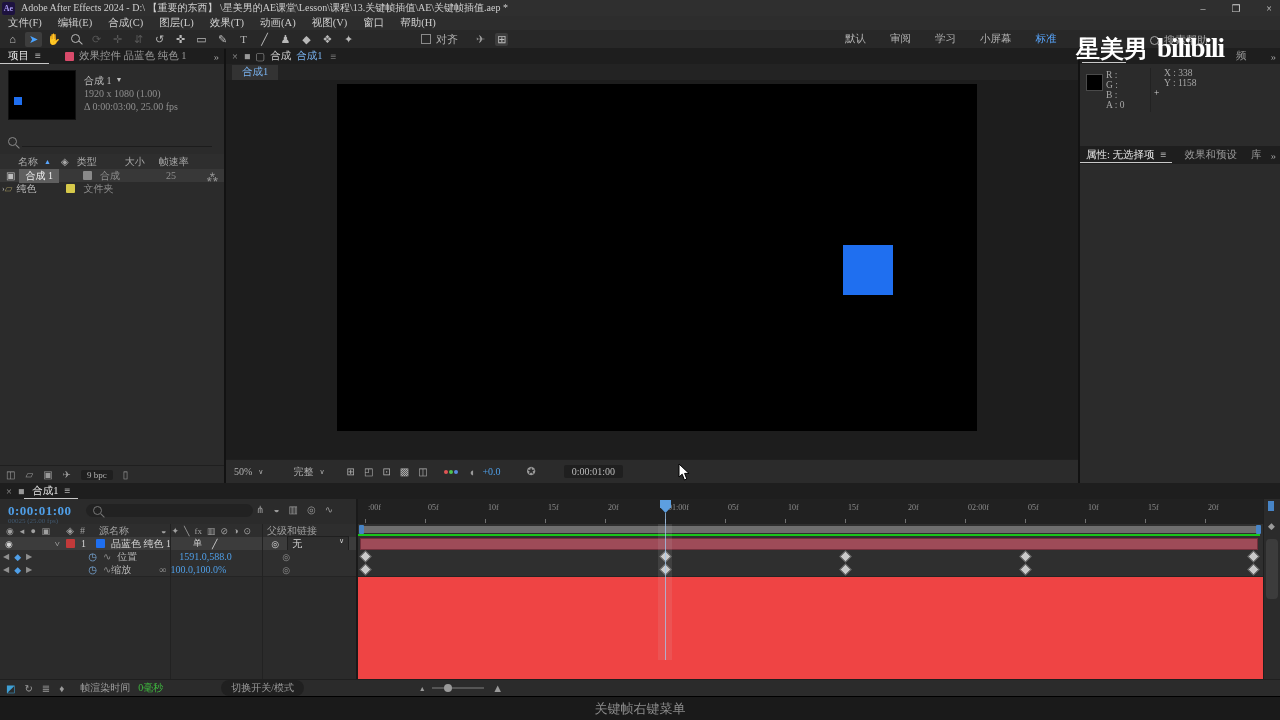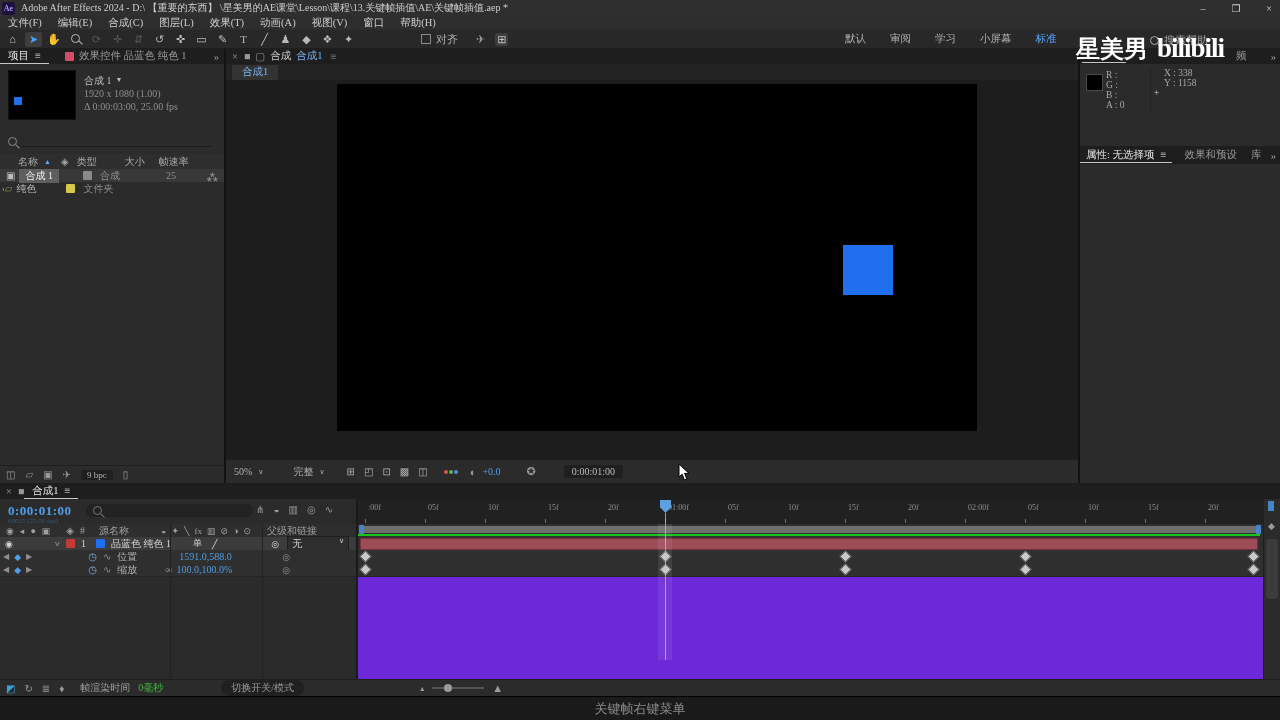--- a/index.html
+++ b/index.html
@@ -56,21 +56,21 @@
   .info-txt{position:absolute;font-size:9.5px;color:#a8a8a8;}
   #props-strip{position:absolute;left:0;right:0;top:98px;height:18px;background:#1e1e1e;display:flex;align-items:center;font-size:10.5px;color:#989898;}
   
   #timeline-panel{left:0;top:483px;width:1280px;height:213px;background:#2b2b2b;}
   #tl-left{position:absolute;left:0;top:16px;width:356px;bottom:16px;background:#2b2b2b;border-right:2px solid #1a1a1a;}
   #tl-timecode{position:absolute;left:8px;top:4px;font-size:13px;font-weight:bold;color:#4f9fe8;letter-spacing:.5px;}
   #tl-frames{position:absolute;left:8px;top:18px;font-size:7px;color:#41586f;}
   #tl-search{position:absolute;left:86px;top:5px;width:160px;height:13px;background:#222;border-radius:7px;display:flex;align-items:center;padding-left:7px;color:#777;}
   #tl-hdr-icons{position:absolute;left:256px;top:5px;display:flex;gap:9px;color:#9a9a9a;font-size:10px;}
   .tl-row{position:absolute;left:0;right:0;height:13px;display:flex;align-items:center;font-size:10px;color:#b5b5b5;border-bottom:1px solid #242424;}
-  #tl-right{position:absolute;left:358px;top:16px;width:906px;bottom:16px;background:#6d28d9;overflow:hidden;}
+  #tl-right{position:absolute;left:358px;top:16px;width:906px;bottom:16px;background:#ef4444;overflow:hidden;}
   #ruler{position:absolute;left:0;top:0;width:906px;height:25px;background:#212121;border-bottom:1px solid #1a1a1a;}
   .tick-label{position:absolute;top:4px;font-size:8px;color:#8f8f8f;white-space:nowrap;}
   .tick-mark{position:absolute;bottom:1px;width:1px;height:4px;background:#6f6f6f;}
   #workarea-row{position:absolute;left:0;right:0;top:25px;height:13px;background:#2f2f2f;border-bottom:1px solid #1f1f1f;}
   #workarea-bar{position:absolute;left:2px;right:4px;top:2px;height:7px;background:#6e6e6e;border-radius:2px;}
   .wa-handle{position:absolute;top:1px;width:5px;height:9px;background:#4784c6;border-radius:1px;}
   #render-line{position:absolute;left:0;right:4px;top:10px;height:2px;background:#19c519;}
   #layerbar-row{position:absolute;left:0;right:0;top:38px;height:13px;background:#2f2f2f;border-bottom:1px solid #242424;}
   #layer-bar{position:absolute;left:2px;right:6px;top:1px;height:10px;background:#9e4b58;border:1px solid #732f3c;}
   .kf-track{position:absolute;left:0;right:0;height:13px;background:#2f2f2f;border-bottom:1px solid #242424;}
@@ -364,21 +364,21 @@
         <span class="blue" style="margin-left:42px;">1591.0,588.0</span>
         <span style="margin-left:auto;margin-right:66px;font-size:9px;color:#8f8f8f;">◎</span>
       </div>
 
       <div class="tl-row" style="top:64px;background:#2f2f2f;">
         <span style="padding-left:3px;font-size:8px;color:#8f8f8f;">◀</span>
         <span style="margin-left:5px;font-size:9px;color:#4f9fe8;">◆</span>
         <span style="margin-left:5px;font-size:8px;color:#8f8f8f;">▶</span>
         <span style="margin-left:56px;color:#79a9d9;">◷</span>
         <span style="margin-left:6px;color:#8f8f8f;">∿</span>
-        <span style="margin-left:6px;">缩放</span>
+        <span style="">缩放</span>
         <span style="margin-left:28px;color:#8f8f8f;">∞</span>
         <span class="blue" style="margin-left:4px;">100.0,100.0%</span>
         <span style="margin-left:auto;margin-right:66px;font-size:9px;color:#8f8f8f;">◎</span>
       </div>
       <div class="vsep" style="left:170px;top:25px;"></div>
       <div class="vsep" style="left:262px;top:25px;"></div>
     </div>
 
     <div id="tl-right">
       <div id="ruler">

